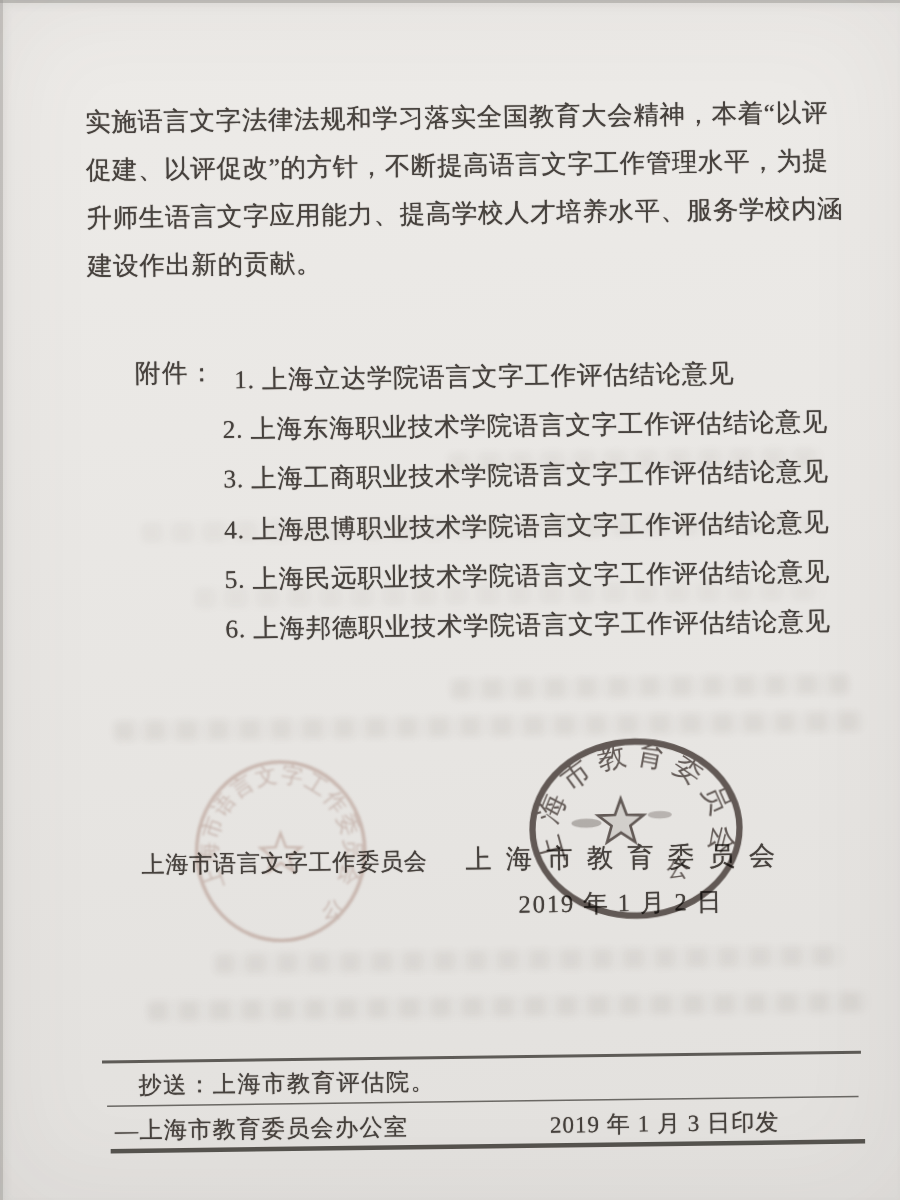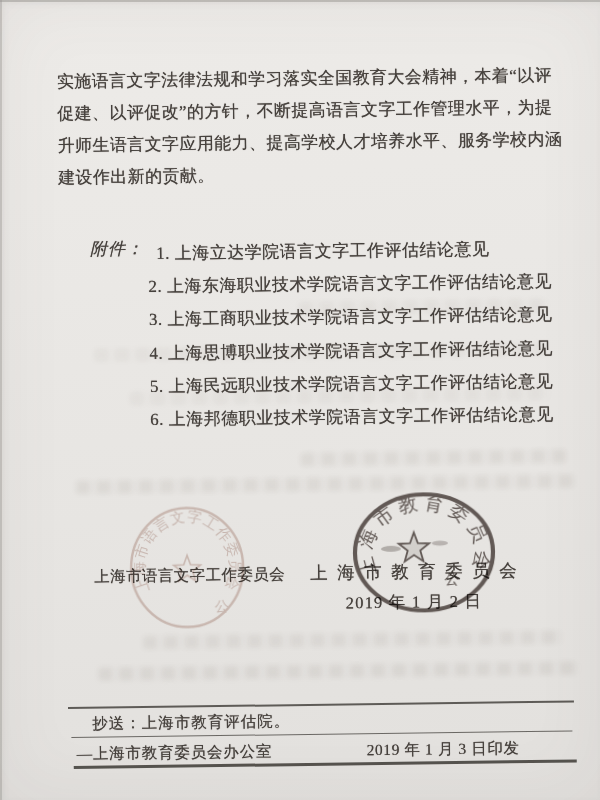--- a/index.html
+++ b/index.html
@@ -19,21 +19,21 @@
   .edge-top { position:absolute; left:0; top:0; width:600px; height:2px; background:rgba(150,148,144,.45); }
   .edge-left { position:absolute; left:0; top:0; width:2px; height:800px; background:rgba(158,155,151,.38); }
   .sheet { position:absolute; inset:0; transform:rotate(-0.75deg); transform-origin:50% 50%; }
 
   .ink { color:#46413d; text-shadow:0 0 .7px rgba(80,74,68,.85); }
 
   .body-text { position:absolute; left:61px; top:63px; width:482px; font-size:17px; line-height:32px; }
   .body-line { height:32px; text-align:justify; text-align-last:justify; letter-spacing:.4px; white-space:nowrap; }
   .body-line.last { text-align-last:left; }
 
-  .att-label { position:absolute; left:92px; top:235px; font-size:17px; letter-spacing:1px;font-style:italic; }
+  .att-label { position:absolute; left:92px; top:235px; font-size:17px; letter-spacing:1px; }
   .att-items { position:absolute; left:150px; top:235px; font-size:17px; line-height:33.2px; letter-spacing:.5px; }
   .att-item.first { padding-left:8px; }
 
   .sig-left  { position:absolute; left:92px;  top:564px; font-size:15.5px; letter-spacing:.4px; }
   .sig-right { position:absolute; left:308px; top:561px; font-size:17.5px; letter-spacing:9.5px; }
   .sig-date  { position:absolute; left:343px; top:593px; font-size:16.5px; letter-spacing:1.2px; }
 
   .rule { position:absolute; background:#3c3935; }
   .rule-1 { left:64px; top:704px; width:506px; height:1.6px; opacity:.8; }
   .rule-2 { left:67px; top:734px; width:501px; height:1.4px; opacity:.72; }

